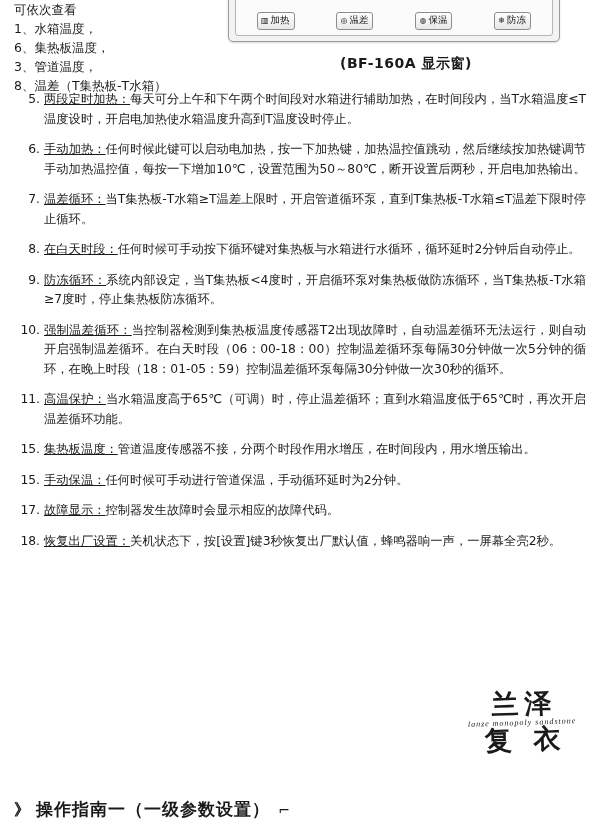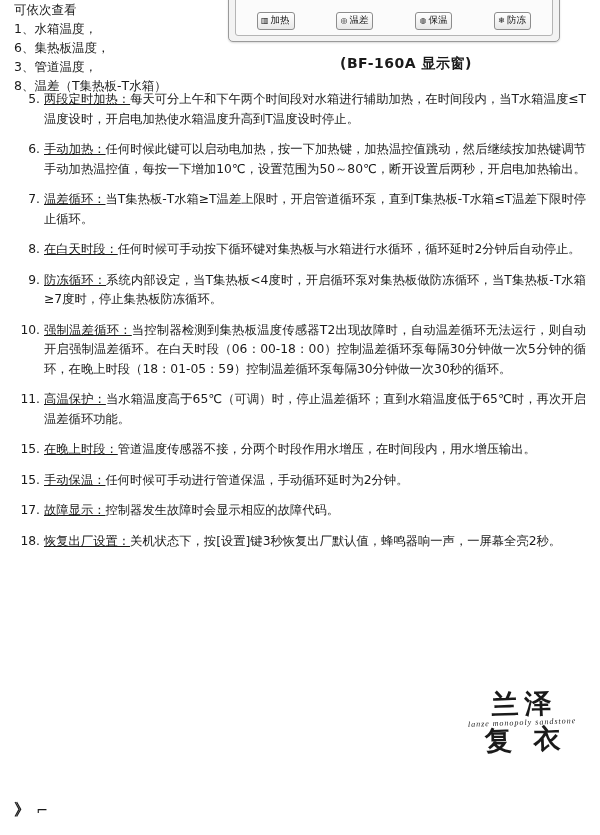--- a/index.html
+++ b/index.html
@@ -256,21 +256,21 @@
     </div>
 
     <div class="item">
       <div class="num">11.</div>
       <div class="body"><span class="ttl">高温保护：</span><span>当水箱温度高于65℃（可调）时，停止温差循环；直到水箱温度低于65℃时，再次开启温差循环功能。</span></div>
     </div>
 
 
     <div class="item">
       <div class="num">15.</div>
-      <div class="body"><span class="ttl">在晚上时段：</span><span>管道温度传感器不接，分两个时段作用水增压，在时间段内，用水增压输出。</span></div>
+      <div class="body"><span class="ttl">集热板温度：</span><span>管道温度传感器不接，分两个时段作用水增压，在时间段内，用水增压输出。</span></div>
     </div>
 
 
     <div class="item">
       <div class="num">15.</div>
       <div class="body"><span class="ttl">手动保温：</span><span>任何时候可手动进行管道保温，手动循环延时为2分钟。</span></div>
     </div>
 
 
     <div class="item">
@@ -286,16 +286,17 @@
   </div>
 
   <div class="watermark">
     <div class="wm-1">兰泽</div>
     <div class="wm-sub">lanze monopoly sandstone</div>
     <div class="wm-2">复 衣</div>
   </div>
 
   <div class="footer-head">
     <span class="chev">》</span>
+    <span>操作指南一（一级参数设置）</span>
     <span class="hook">⌐</span>
   </div>
 
 </div>
 
 </body></html>

